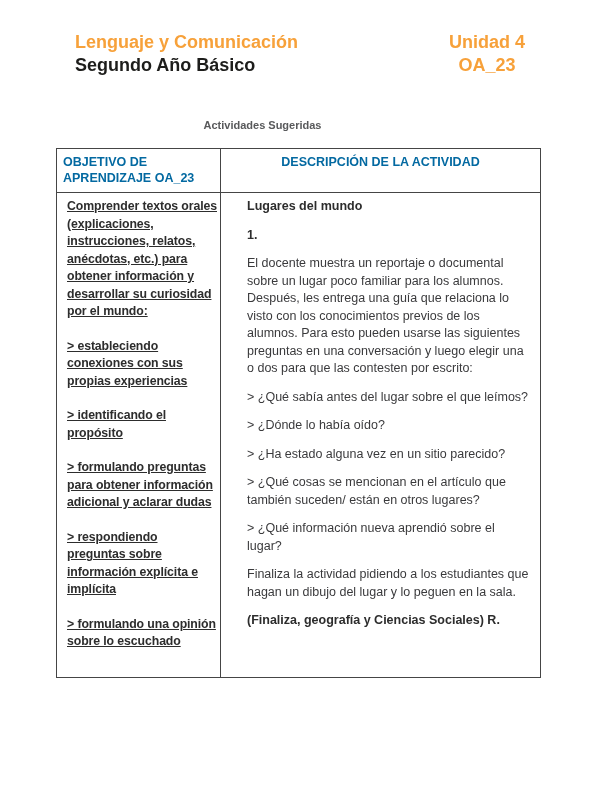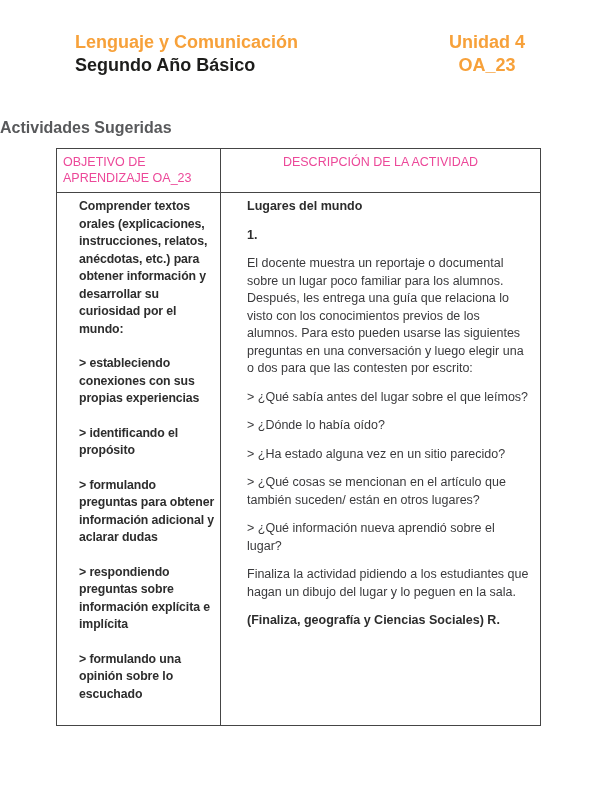--- a/index.html
+++ b/index.html
@@ -14,35 +14,35 @@
   .page{position:relative;width:600px;height:800px;background:#fff;overflow:hidden;border-radius:24px;}
 
   
   .hdr{position:absolute;top:31px;left:75px;right:75px;display:flex;justify-content:space-between;}
   .hdr .l1{font-size:18px;font-weight:bold;line-height:23px;}
   .subject{color:var(--orange);}
   .grade{color:var(--ink);}
   .hdr-right{text-align:center;color:var(--orange);}
 
   
-  .page-title{position:absolute;top:119px;left:0;width:525px;text-align:left;
-    font-size:16px;font-weight:bold;color:var(--titlegray);}
+  .page-title{position:absolute;top:119px;left:0;width:525px;text-align:center;
+    font-size:11px;font-weight:bold;color:var(--titlegray);}
 
   
   table.activity{position:absolute;left:56px;top:148px;width:484px;
     border-collapse:collapse;table-layout:fixed;}
   th,td{border:1.5px solid var(--line);vertical-align:top;box-sizing:border-box;}
-  th{font-size:12.5px;line-height:16px;color:#ec4899;font-weight:normal;height:44px;padding:5px 6px;}
+  th{font-size:12.5px;line-height:16px;color:#0369a1;font-weight:bold;height:44px;padding:5px 6px;}
   th.obj-h{text-align:left;}
   th.desc-h{text-align:center;}
   td{height:485px;}
   td.obj-cell{padding:5px 3px 5px 6px;font-size:12.3px;font-weight:bold;line-height:17.5px;
     color:#2d2d2d;letter-spacing:-0.1px;}
   td.act-cell{padding:5px 8px 5px 10px;font-size:12.5px;line-height:17.5px;color:var(--body);}
-  .obj-cell p{margin:0 0 17px 16px;}
+  .obj-cell p{margin:0 0 17px 4px;text-decoration:underline;}
   .act-cell p{margin:0 0 11px 16px;}
   .b{font-weight:bold;color:#2d2d2d;}
 </style>
 </head>
 <body>
 
 <div class="page">
 
   <div class="hdr">
     <div class="hdr-left">

